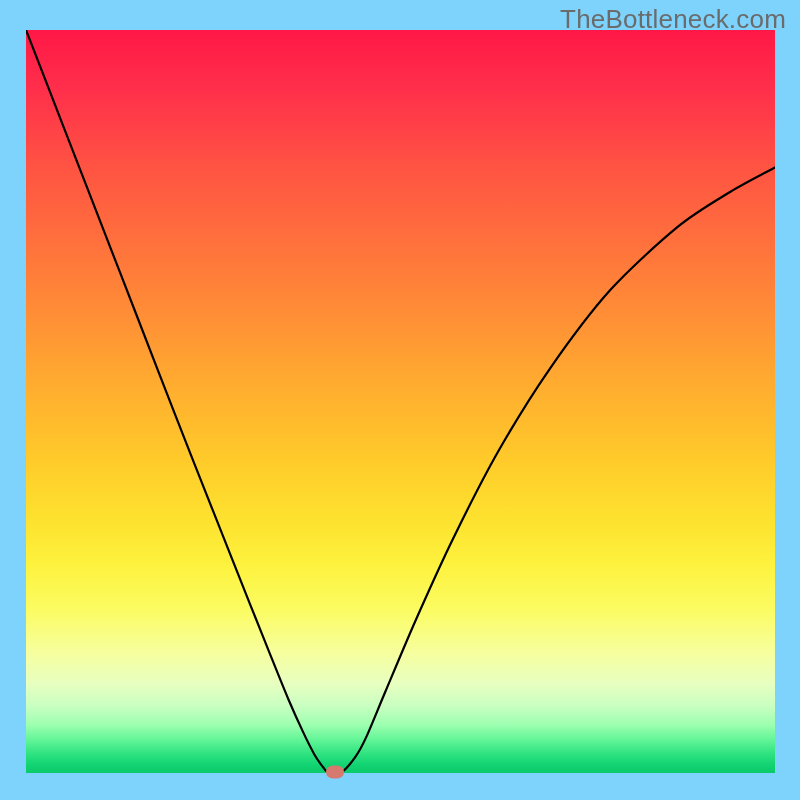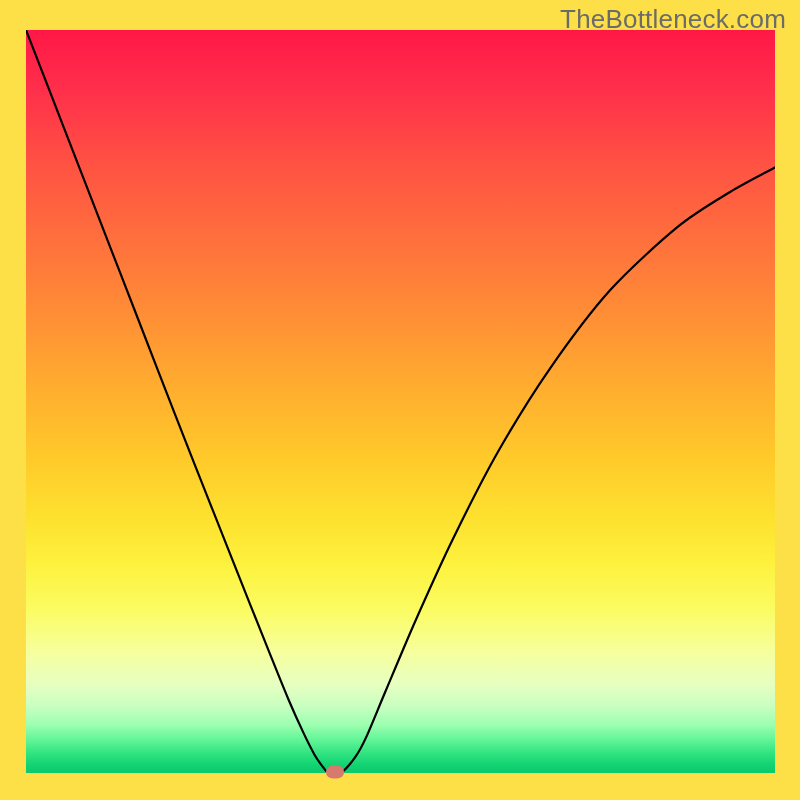--- a/index.html
+++ b/index.html
@@ -8,21 +8,21 @@
     width: 800px;
     height: 800px;
     overflow: hidden;
     background: #000;
     font-family: Arial, Helvetica, sans-serif;
   }
   .frame {
     position: relative;
     width: 800px;
     height: 800px;
-    background: #fde047;
+    background: #7dd3fc;
   }
   .watermark {
     position: absolute;
     top: 4px;
     right: 14px;
     color: #6b6b6b;
     font-size: 26px;
     font-weight: 400;
     letter-spacing: 0.2px;
     z-index: 10;

